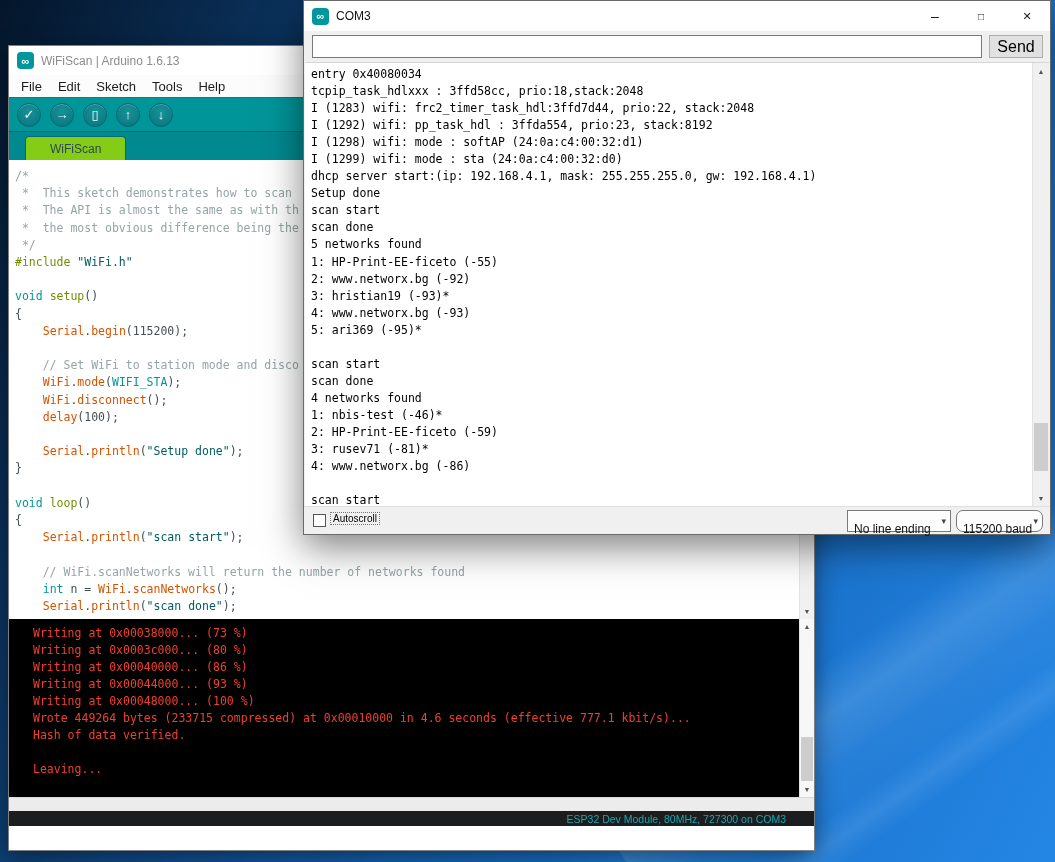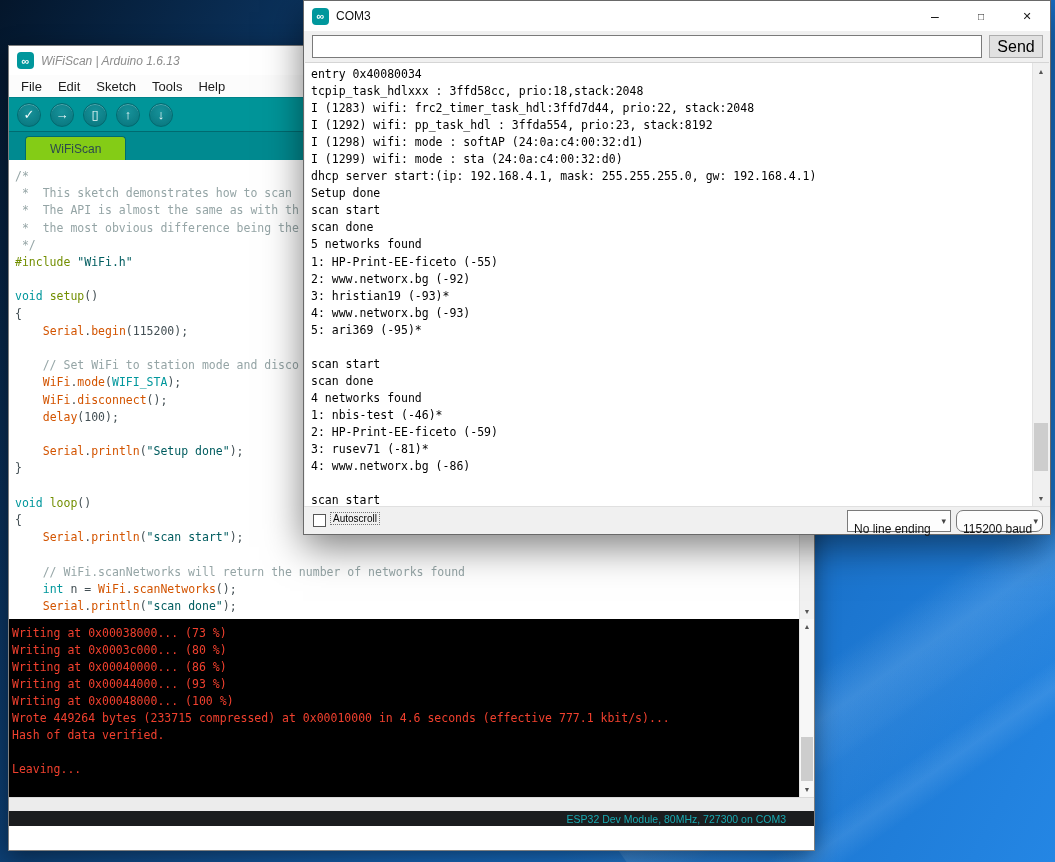--- a/index.html
+++ b/index.html
@@ -14,40 +14,40 @@
   .beam1{width:90px;height:760px;left:890px;top:260px;}
   .beam2{width:46px;height:760px;left:985px;top:340px;opacity:.85;}
   .beam3{width:150px;height:860px;left:750px;top:330px;opacity:.45;}
 
   
   .ide-window{position:absolute;left:8px;top:45px;width:807px;height:806px;z-index:1;
     background:#fff;border:1px solid #7f7f7f;box-shadow:0 6px 22px rgba(0,0,0,.45);}
   .ide-titlebar{height:29px;background:#fff;display:flex;align-items:center;padding:0 8px;}
   .app-icon{width:17px;height:17px;border-radius:4px;background:#00979c;color:#fff;
     display:flex;align-items:center;justify-content:center;font-size:11px;font-weight:bold;flex:0 0 auto;}
-  .ide-title{font-size:12px;color:#8c8c8c;margin-left:7px;white-space:nowrap;font-style:italic;}
+  .ide-title{font-size:12px;color:#8c8c8c;margin-left:7px;white-space:nowrap;}
   .ide-menubar{height:22px;background:#fcfcfc;display:flex;align-items:center;padding-left:4px;font-size:13px;color:#1c1c1c;}
   .menu-item{padding:2px 8px;}
   .ide-toolbar{height:34px;background:#009599;border-top:1px solid #00838a;display:flex;align-items:center;padding-left:8px;gap:9px;}
   .tb-btn{width:24px;height:24px;border-radius:50%;border:1px solid #026a70;color:#f2fbfb;
     background:radial-gradient(circle at 50% 35%,#17929a 0%,#0c7d85 70%,#056b72 100%);
     box-shadow:inset 0 1px 0 rgba(255,255,255,.28);display:flex;align-items:center;justify-content:center;font-size:13px;}
   .tb-btn span{line-height:1;}
   .ide-tabstrip{height:29px;background:#008a90;border-top:1px solid #006b70;position:relative;}
   .ide-tab{position:absolute;left:16px;bottom:0;height:24px;padding:0 24px;background:#84cc16;color:#2c4a4d;
     font-size:12px;display:flex;align-items:center;border:1px solid #006b70;border-bottom:none;border-radius:4px 4px 0 0;}
   .ide-editor{position:relative;height:459px;background:#fff;overflow:hidden;}
   #code-lines{position:absolute;left:6px;top:8px;font-family:"DejaVu Sans Mono",monospace;
     font-size:11.5px;line-height:17.2px;white-space:pre;}
   .tok-d{color:#434f54}.tok-c{color:#95a5a6}.tok-k{color:#00979c}
   .tok-f{color:#d35400}.tok-s{color:#005c5f}.tok-p{color:#728e00}.tok-g{color:#728e00}
   .ide-statusbar{height:24px;background:#12a0a3;display:flex;align-items:center;padding-left:8px;
     font-size:13px;color:#0e3638;}
   .ide-console{position:relative;height:178px;background:#000;overflow:hidden;}
-  #console-lines{position:absolute;left:3px;top:6px;font-family:"DejaVu Sans Mono",monospace;
+  #console-lines{position:absolute;left:24px;top:6px;font-family:"DejaVu Sans Mono",monospace;
     font-size:11.5px;line-height:17px;color:#f0402e;white-space:pre;}
   .ide-hstrip{height:14px;background:#ececec;border-top:1px solid #d9d9d9;}
   .ide-footer{height:15px;background:#1b1d1f;display:flex;align-items:center;justify-content:flex-end;
     padding-right:28px;font-size:10.5px;color:#17a9b0;}
 
   
   .sb-v{position:absolute;right:0;top:0;width:15px;background:#f1f1f1;border-left:1px solid #e3e3e3;}
   .sb-arrow{position:absolute;left:0;width:100%;height:15px;display:flex;align-items:center;justify-content:center;
     font-size:7px;color:#555;}
   .sb-arrow.up{top:0;}.sb-arrow.down{bottom:0;}

